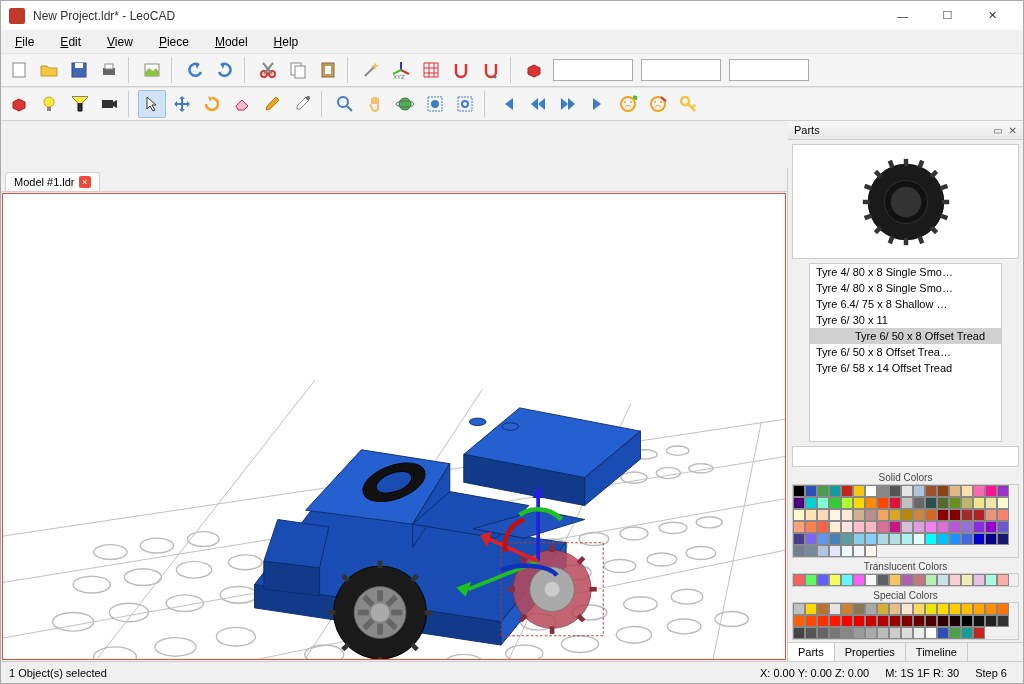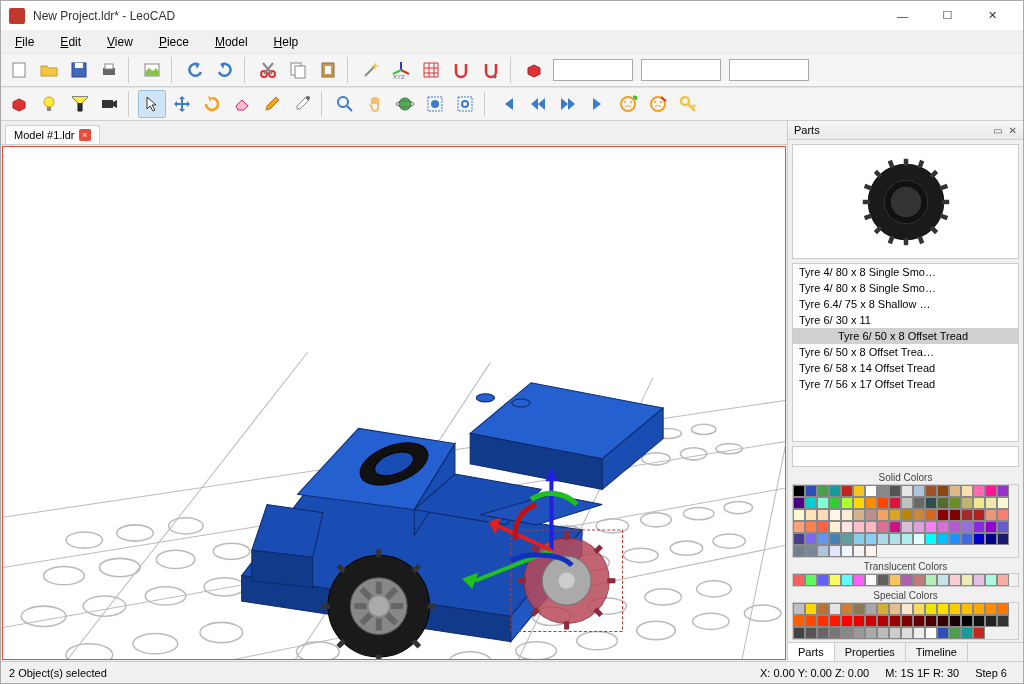--- a/index.html
+++ b/index.html
@@ -11,31 +11,31 @@
 .titlebar .win-controls .btn { width: 45px; height: 30px; display: flex; align-items: center; justify-content: center; font-size: 11px; color: #333; }
 .menubar { height: 22px; background: #f0f0f0; display: flex; align-items: center; padding: 0 6px; font-size: 12px; gap: 10px; }
 .menubar .menu-item { padding: 2px 8px; }
 .menubar .menu-item u { text-decoration: underline; }
 .toolbar { height: 34px; background: #f5f5f5; border-top: 1px solid #e5e5e5; border-bottom: 1px solid #d0d0d0; display: flex; align-items: center; padding: 0 4px; gap: 2px; }
 .toolbar .btn { width: 28px; height: 28px; display: flex; align-items: center; justify-content: center; border: 1px solid transparent; border-radius: 2px; }
 .toolbar .btn.active { background: #d0e4f5; border-color: #9ac0e0; }
 .toolbar .sep { width: 5px; height: 26px; border-left: 1px solid #ccc; margin: 0 3px; }
 .toolbar .textfield { width: 80px; height: 22px; border: 1px solid #aaa; background: #fff; margin: 0 3px; }
 .main-area { flex: 1; display: flex; min-height: 0; }
-.left-area { flex: 1; display: flex; flex-direction: column; border-right: 1px solid #ccc; }
+.left-area { flex: 1; display: flex; flex-direction: column; border-right: 1px solid #ccc; margin-top: 47px; }
 .doc-tabs { height: 24px; background: #f0f0f0; display: flex; align-items: flex-end; padding-left: 4px; border-bottom: 1px solid #d0d0d0; }
 .doc-tab { font-size: 11px; padding: 3px 8px; background: #fcfcfc; border: 1px solid #d0d0d0; border-bottom: none; border-radius: 3px 3px 0 0; display: flex; align-items: center; gap: 4px; }
 .doc-tab .close { width: 12px; height: 12px; background: #e74c3c; color: #fff; font-size: 9px; line-height: 12px; text-align: center; border-radius: 2px; }
 .viewport { flex: 1; background: #fff; border: 1px solid #e74c3c; position: relative; overflow: hidden; margin: 1px; }
 .viewport svg { width: 100%; height: 100%; }
 .right-panel { width: 235px; display: flex; flex-direction: column; background: #f0f0f0; }
 .panel-header { height: 20px; background: linear-gradient(#f8f8f8,#e8e8e8); border-bottom: 1px solid #ccc; display: flex; align-items: center; padding: 0 6px; font-size: 11px; }
 .panel-header .right { margin-left: auto; display: flex; gap: 6px; font-size: 10px; color: #555; }
 .preview { height: 120px; background: #fff; border: 1px solid #ccc; margin: 4px; display: flex; align-items: center; justify-content: center; }
-.part-list { height: 186px; background: #fff; border: 1px solid #ccc; margin: 0 4px; overflow-y: scroll; font-size: 11px; }
+.part-list { height: 186px; background: #fff; border: 1px solid #ccc; margin: 0 21px; overflow-y: scroll; font-size: 11px; }
 .part-item { padding: 2px 6px; white-space: nowrap; overflow: hidden; text-overflow: ellipsis; }
 .part-item.selected { background: #d0d0d0; padding-left: 45px; }
 .search-box { height: 22px; background: #fff; border: 1px solid #ccc; margin: 4px; }
 .color-section { margin: 0 4px 2px; }
 .color-label { text-align: center; font-size: 10px; color: #444; padding: 1px 0; }
 .color-grid { display: flex; flex-wrap: wrap; border: 1px solid #ccc; }
 .swatch { width: 12px; height: 12px; border: 1px solid #888; }
 .bottom-tabs { display: flex; border-top: 1px solid #ccc; font-size: 11px; }
 .bottom-tab { padding: 3px 10px; background: #f0f0f0; border-right: 1px solid #ccc; }
 .bottom-tab.active { background: #fff; }
@@ -496,21 +496,20 @@
       </svg>
     </div>
     <div class="part-list" id="part-list">
         <div class="part-item">Tyre  4/ 80 x  8 Single Smo…</div>
         <div class="part-item">Tyre  4/ 80 x  8 Single Smo…</div>
         <div class="part-item">Tyre  6.4/ 75 x  8 Shallow …</div>
         <div class="part-item">Tyre  6/ 30 x 11</div>
         <div class="part-item selected">Tyre  6/ 50 x  8 Offset Tread</div>
         <div class="part-item">Tyre  6/ 50 x  8 Offset Trea…</div>
         <div class="part-item">Tyre  6/ 58 x 14 Offset Tread</div>
-        <div class="part-item">Tyre  7/ 56 x 17 Offset Tread</div>
       </div>
     <div class="search-box"></div>
     <div class="color-section">
       <div class="color-label">Solid Colors</div>
       <div class="color-grid" id="solid-grid">
           <div class="swatch" style="background: rgb(0, 0, 0);"></div>
           <div class="swatch" style="background: rgb(45, 79, 187);"></div>
           <div class="swatch" style="background: rgb(75, 159, 74);"></div>
           <div class="swatch" style="background: rgb(21, 155, 155);"></div>
           <div class="swatch" style="background: rgb(196, 40, 28);"></div>
@@ -690,17 +689,17 @@
     </div>
     <div class="bottom-tabs">
       <div class="bottom-tab active">Parts</div>
       <div class="bottom-tab">Properties</div>
       <div class="bottom-tab">Timeline</div>
     </div>
   </div>
 </div>
 
 <div class="statusbar">
-  <div class="left">2 Object(s) selected</div>
+  <div class="left">1 Object(s) selected</div>
   <div class="field">X: 0.00 Y: 0.00 Z: 0.00</div>
   <div class="field">M: 1S 1F R: 30</div>
   <div class="field">Step 6</div>
 </div>
 
 </body></html>

